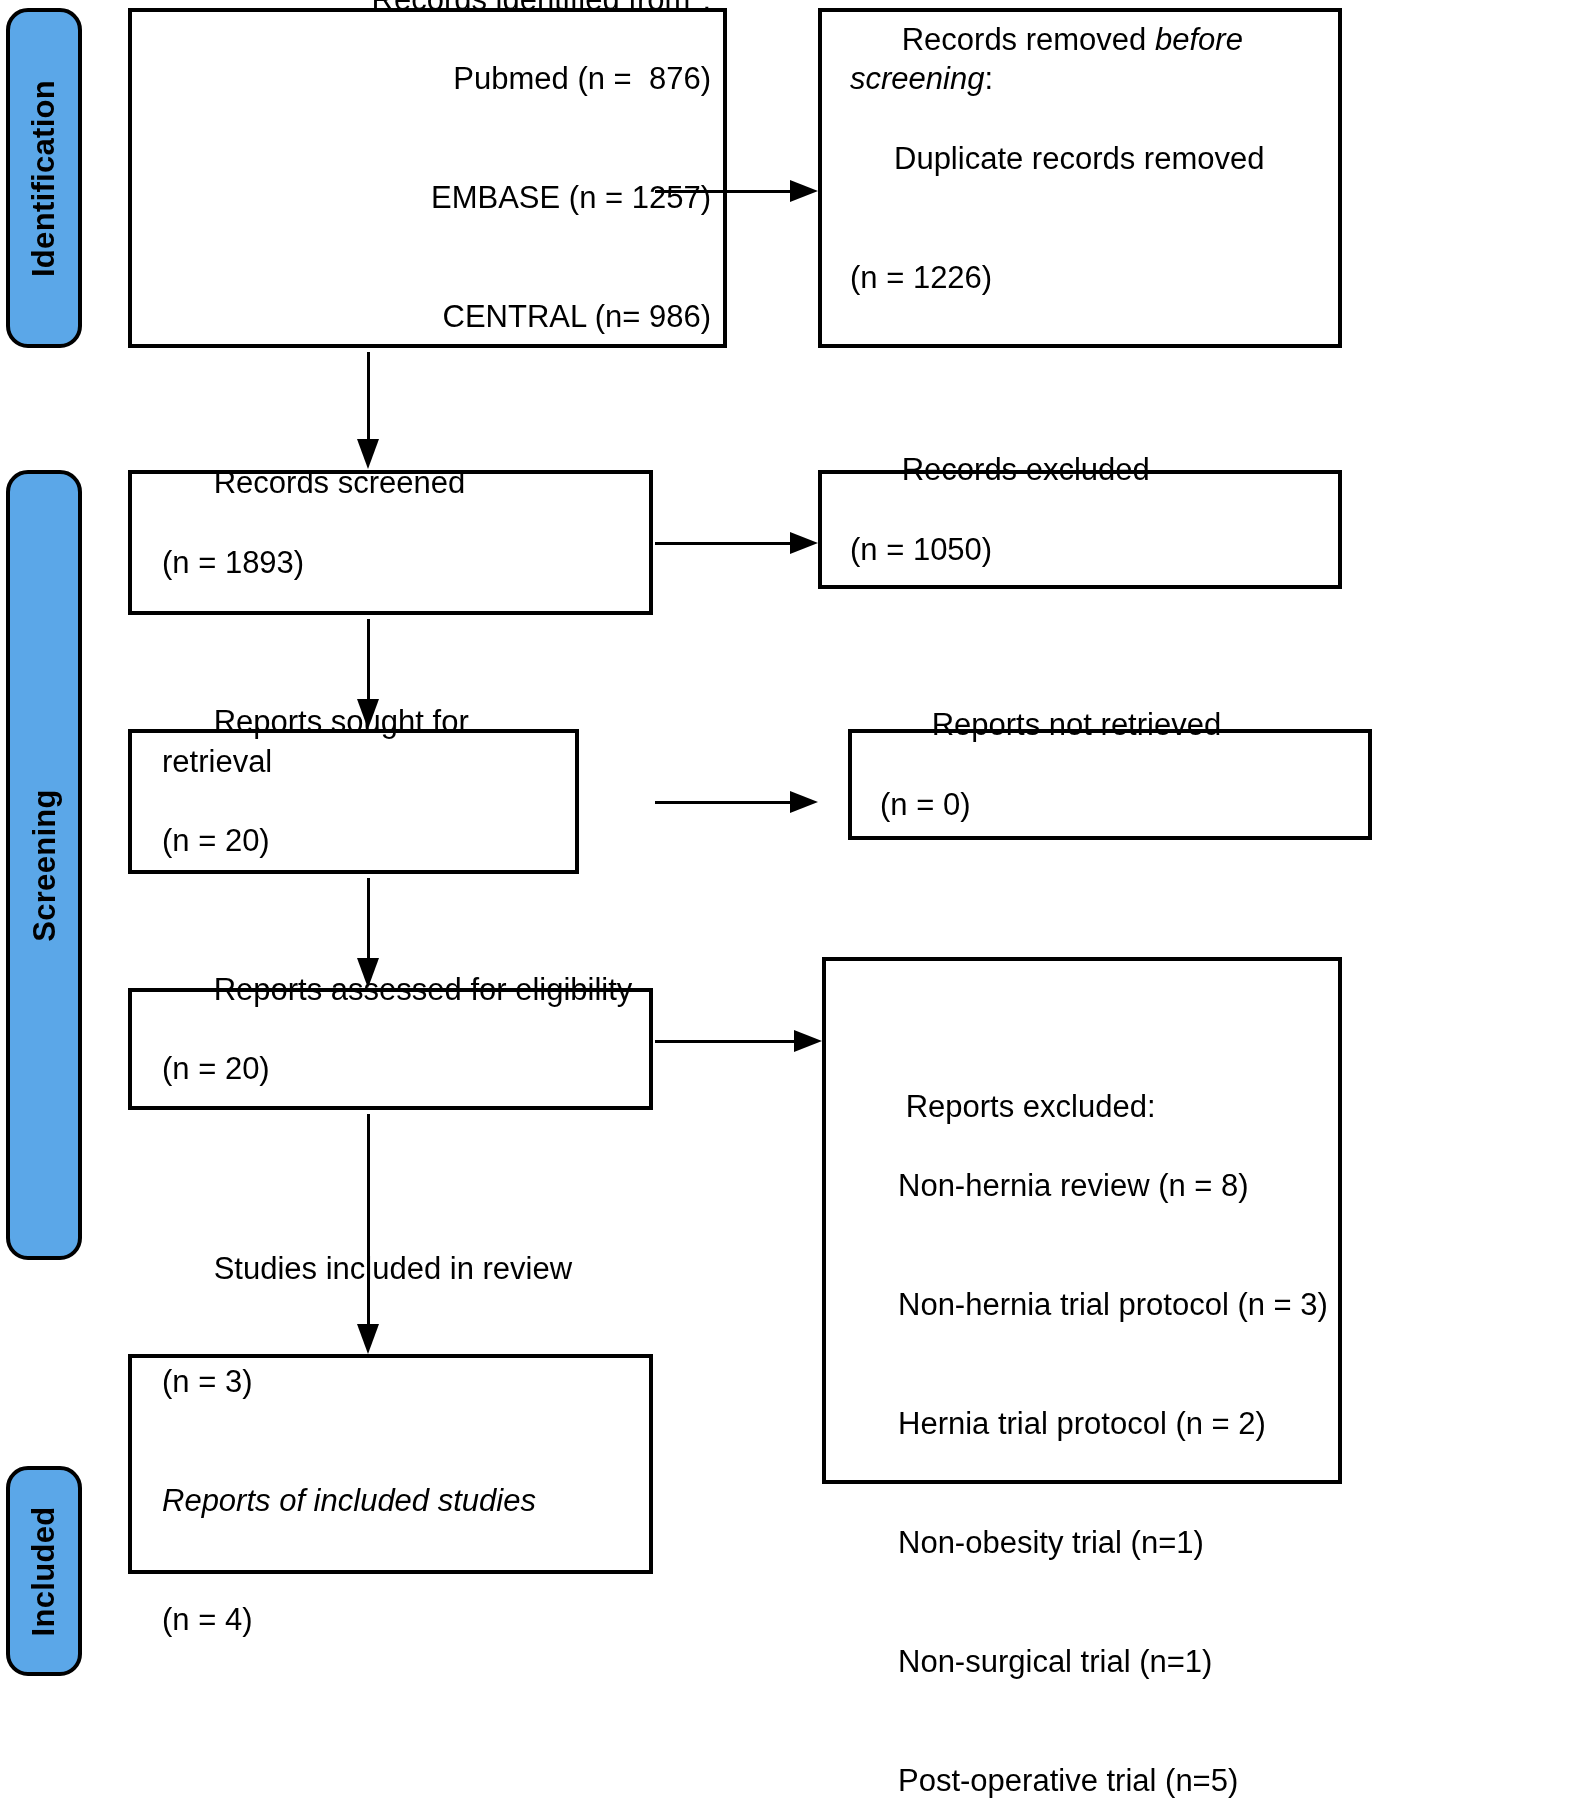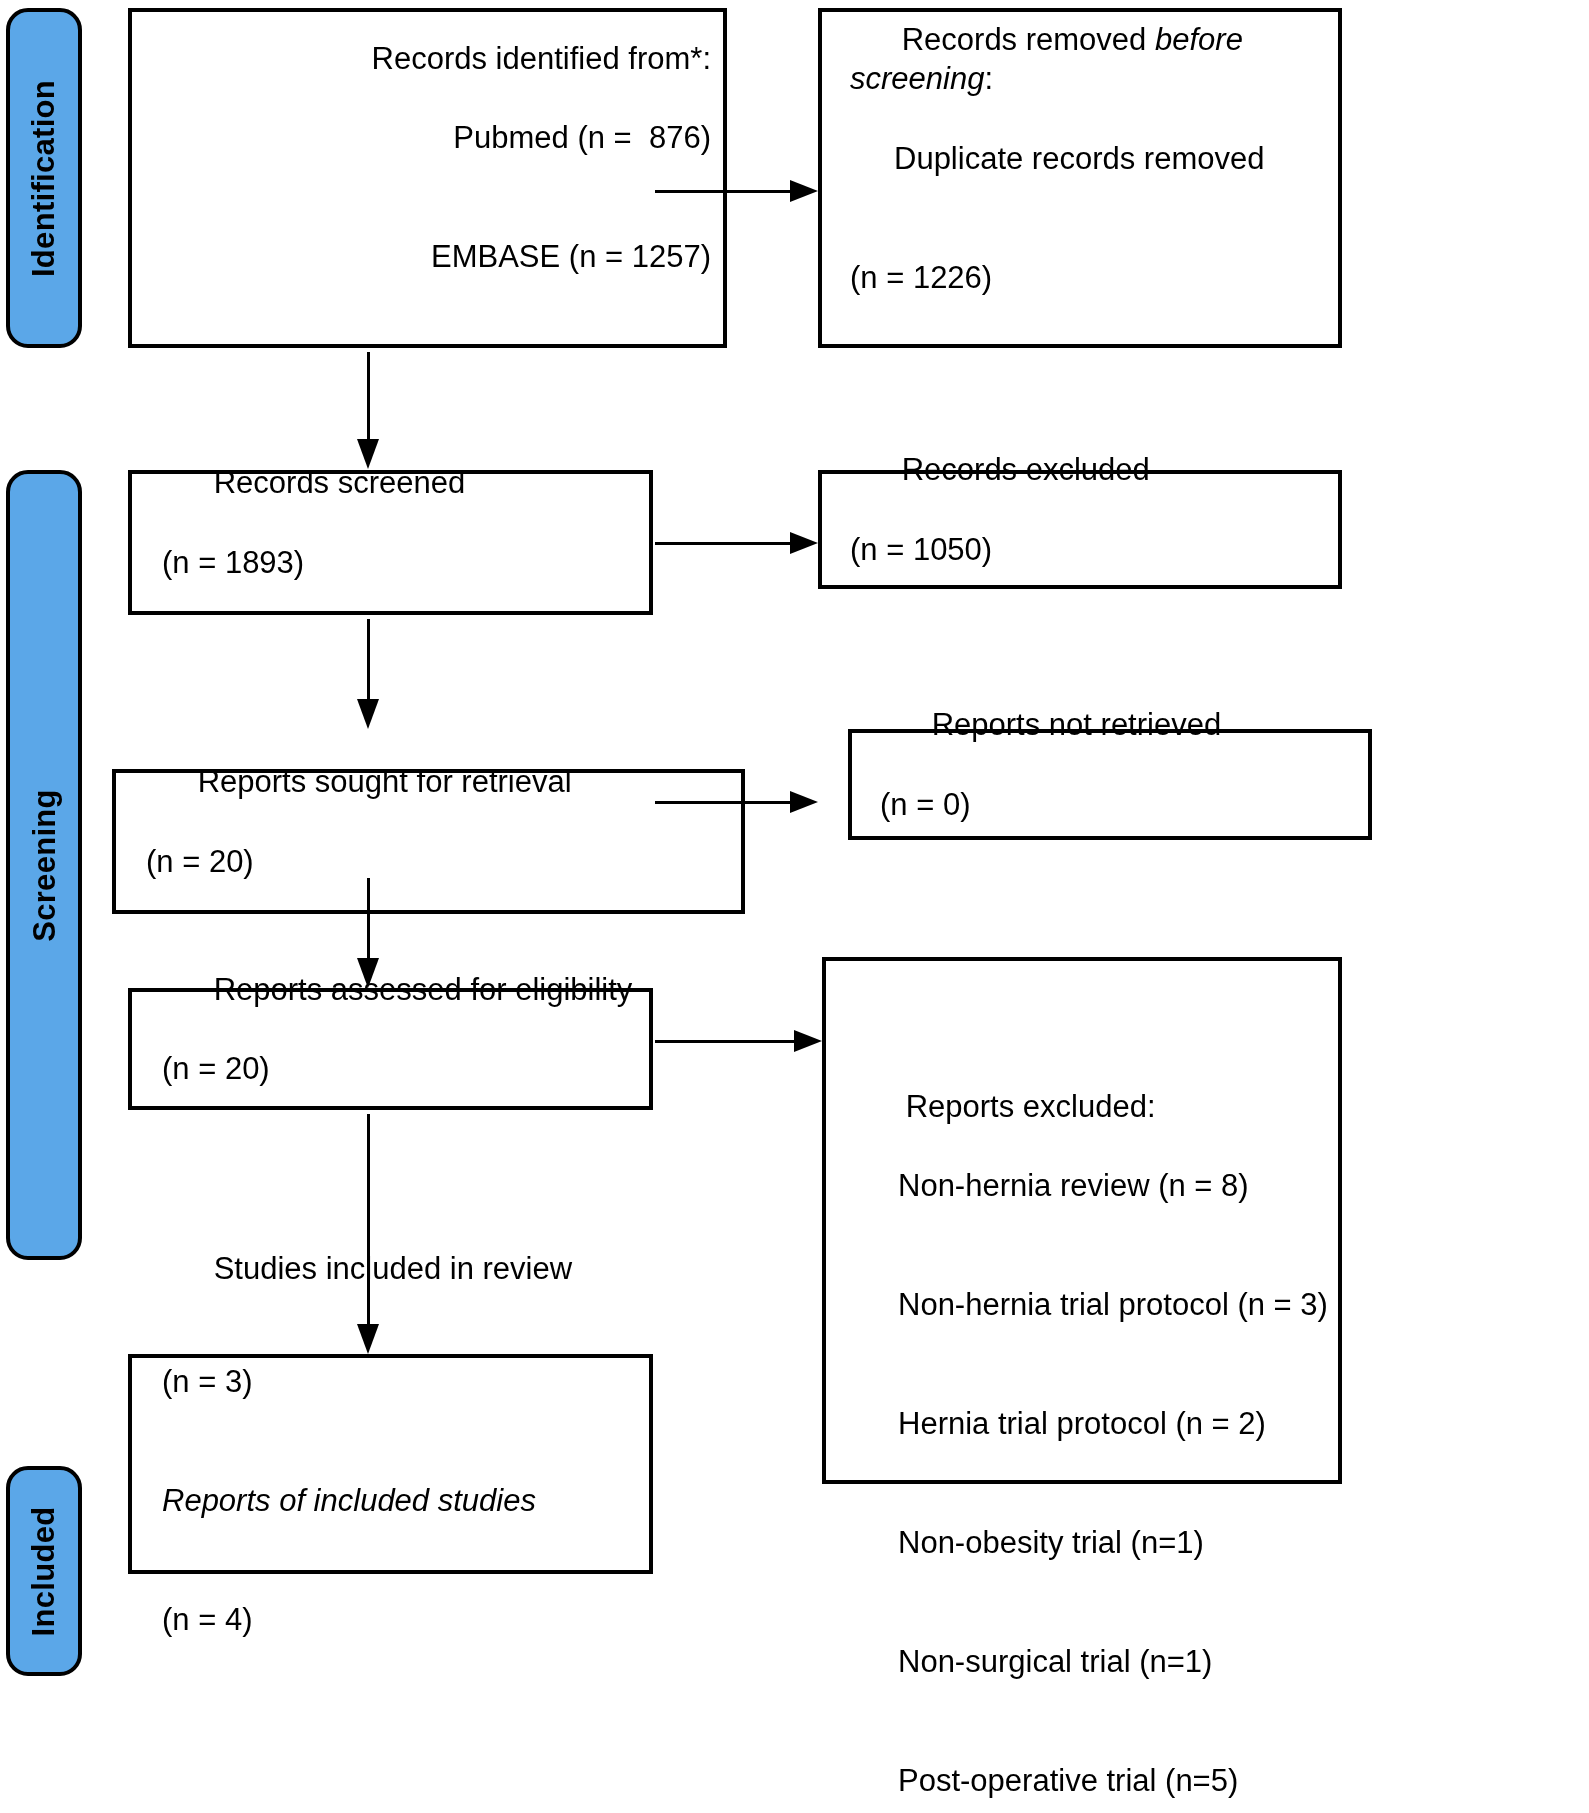--- a/index.html
+++ b/index.html
@@ -120,20 +120,21 @@
 
   <div class="stage-pill" style="left:6px; top:1466px; width:76px; height:210px;">
     <span class="stage-text">Included</span>
   </div>
 
   <div class="box" style="left:128px; top:8px; width:599px; height:340px;text-align:right;">
     <div class="box-text v-center">
       <span>Records identified from*:</span>
       <span class="ind">Pubmed (n =  876)</span>
       <span class="ind">EMBASE (n = 1257)</span>
+      <span class="ind">CENTRAL (n= 986)</span>
     </div>
   </div>
 
   <div class="box" style="left:818px; top:8px; width:524px; height:340px;">
     <div class="box-text v-center" style="left:28px; right:10px;">
       <span>Records removed </span><span class="ital">before screening</span><span>:</span>
       <span class="ind">Duplicate records removed</span>
       <span style="display:block;">(n = 1226)</span>
     </div>
   </div>
@@ -165,21 +166,21 @@
   <div class="arrow-h" style="left:655px; top:542px; width:163px;">
     <div class="shaft" style="width:135px;"></div>
     <div class="head" style="left:135px;"></div>
   </div>
 
   <div class="arrow-v" style="left:367px; top:619px; height:110px;">
     <div class="shaft" style="height:80px;"></div>
     <div class="head" style="top:80px;"></div>
   </div>
 
-  <div class="box" style="left:112px; top:729px; width:633px; height:145px;margin-top:40px;">
+  <div class="box" style="left:128px; top:729px; width:451px; height:145px;">
     <div class="box-text v-center">
       <span>Reports sought for retrieval</span>
       <span style="display:block;">(n = 20)</span>
     </div>
   </div>
 
   <div class="box" style="left:818px; top:729px; width:524px; height:111px;margin-left:30px;">
     <div class="box-text v-center" style="left:28px; right:10px;">
       <span>Reports not retrieved</span>
       <span style="display:block;">(n = 0)</span>

